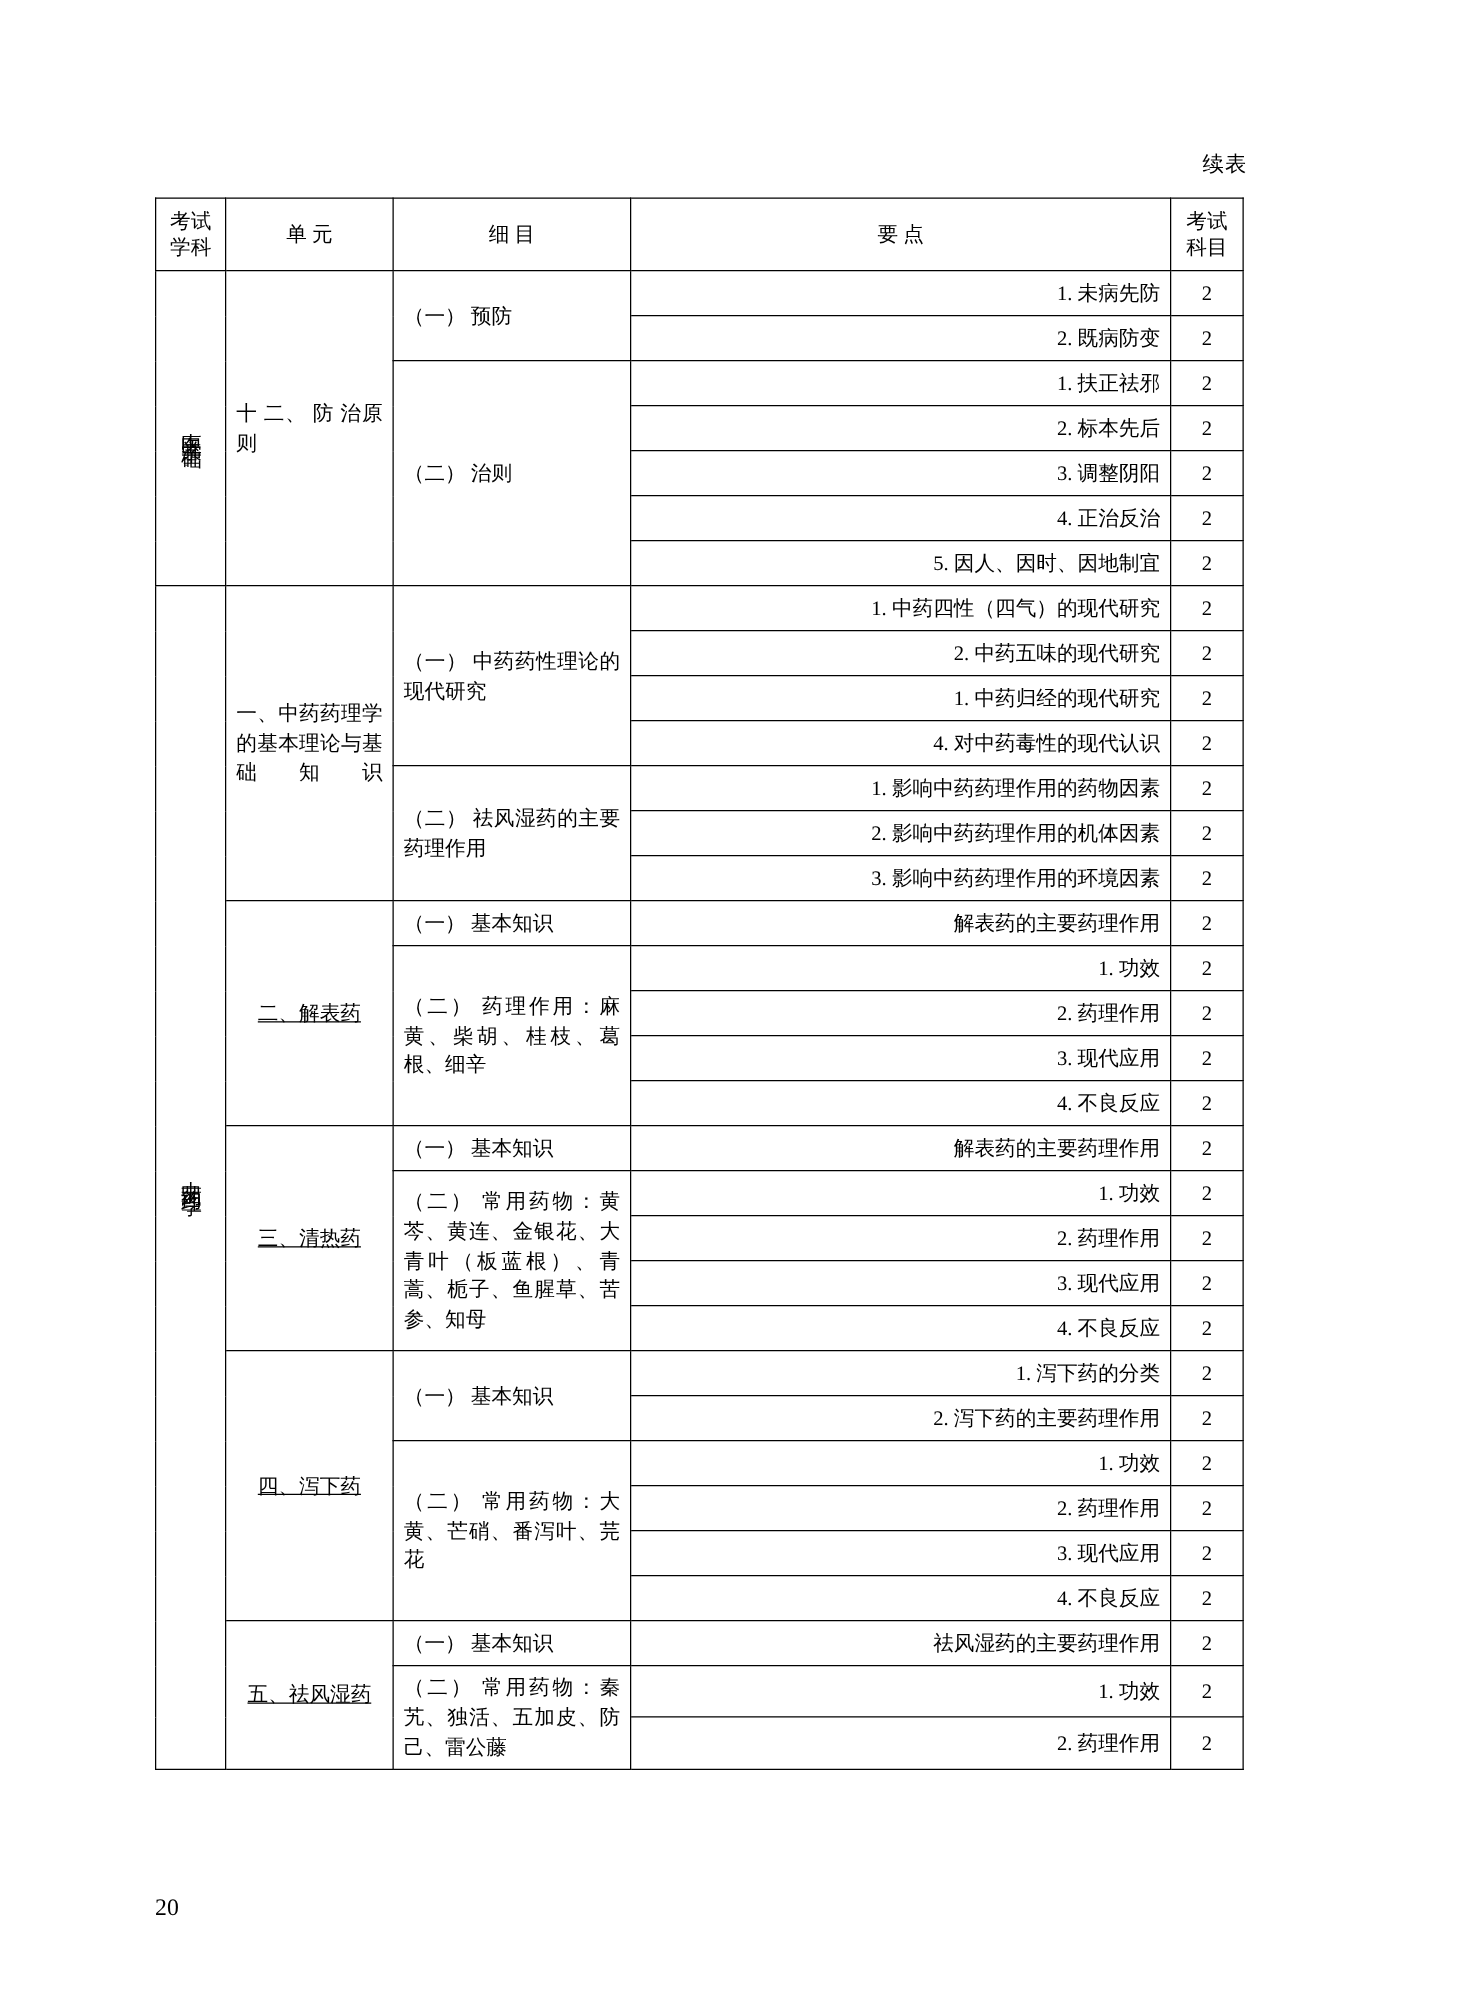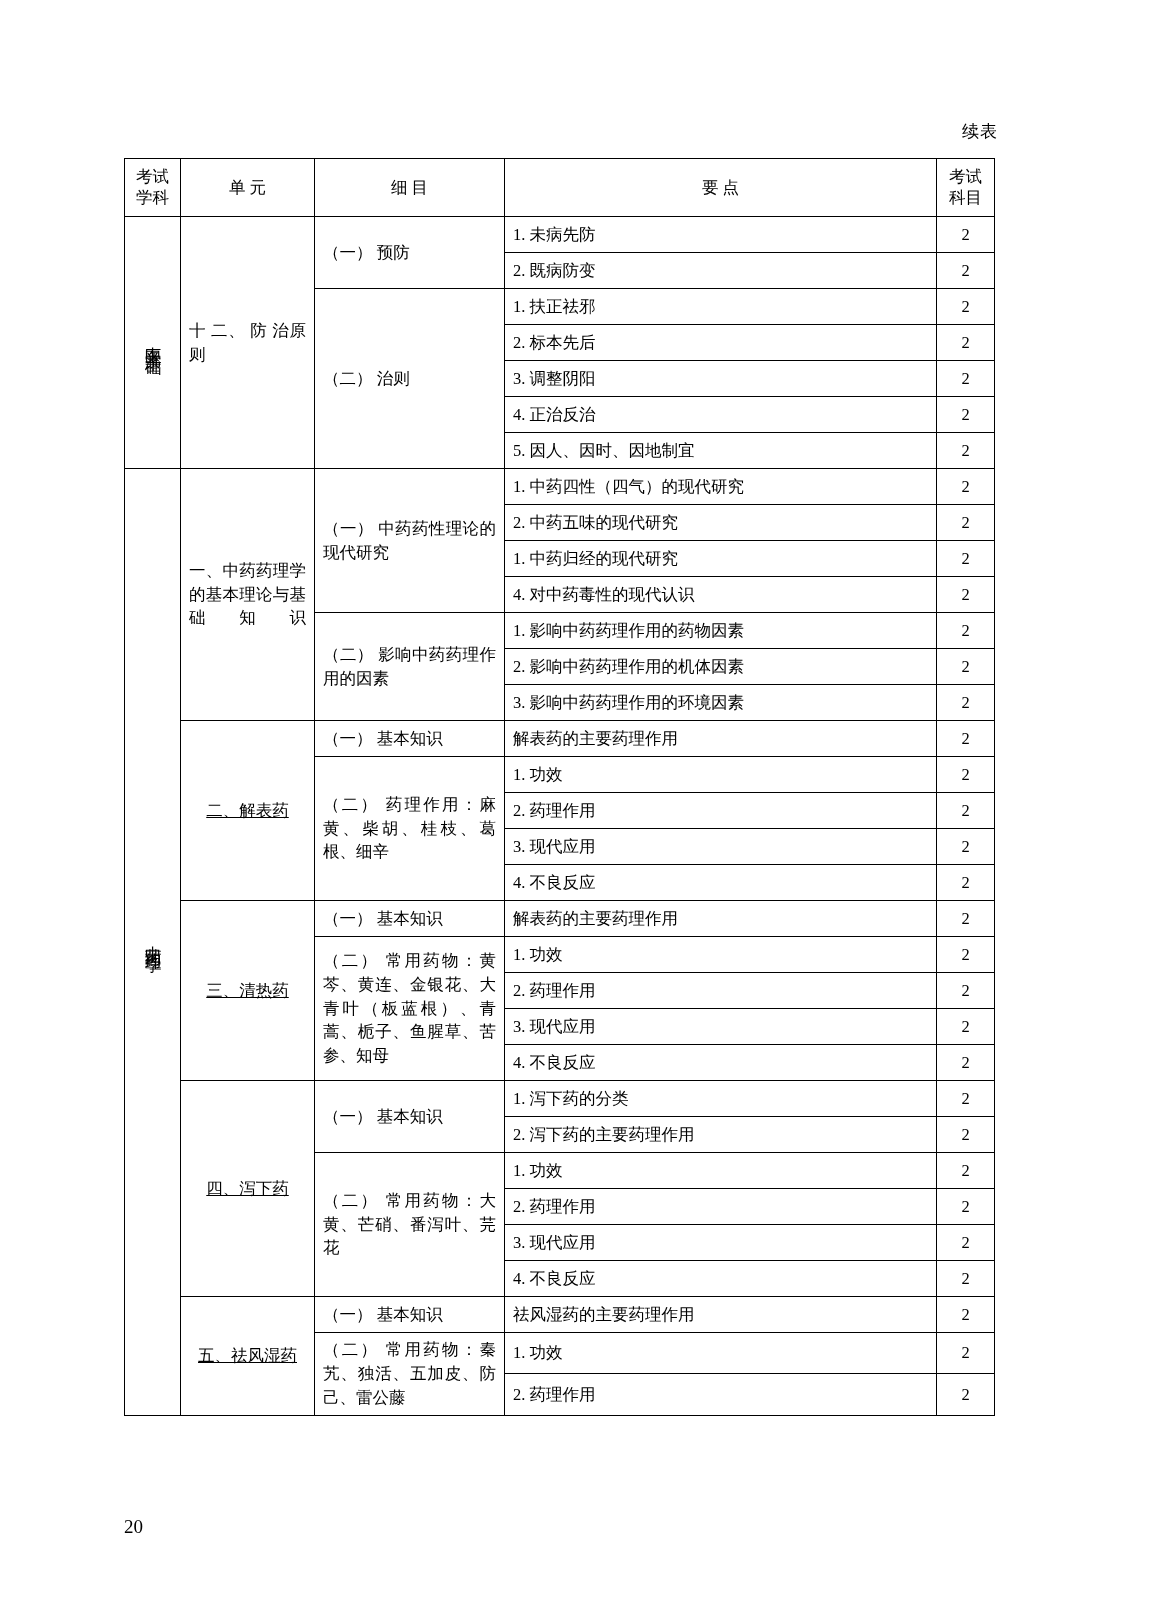--- a/index.html
+++ b/index.html
@@ -88,21 +88,21 @@
   td.unit.justify { text-align: justify; text-align-last: justify; }
   td.detail {
     vertical-align: middle;
     font-size: 16.5px;
     line-height: 1.6;
     padding: 6px 10px;
     margin-top: 24px;
   }
   td.detail.justify { text-align: justify; }
   td.point {
-    text-align: left;
+    text-align: right;
     vertical-align: middle;
     font-size: 16.5px;
     padding-left: 12px;
     height: 36px;
   }
   td.exam {
     text-align: center;
     vertical-align: middle;
     font-size: 16.5px;
   }
@@ -191,21 +191,21 @@
           </tr>
           <tr>
             <td class="point">1. 中药归经的现代研究</td>
             <td class="exam">2</td>
           </tr>
           <tr>
             <td class="point">4. 对中药毒性的现代认识</td>
             <td class="exam">2</td>
           </tr>
           <tr>
-            <td class="detail justify" rowspan="3">（二） 影响中药药理作用的因素</td>
+            <td class="detail justify" rowspan="3">（二） 祛风湿药的主要药理作用</td>
             <td class="point">1. 影响中药药理作用的药物因素</td>
             <td class="exam">2</td>
           </tr>
           <tr>
             <td class="point">2. 影响中药药理作用的机体因素</td>
             <td class="exam">2</td>
           </tr>
           <tr>
             <td class="point">3. 影响中药药理作用的环境因素</td>
             <td class="exam">2</td>

